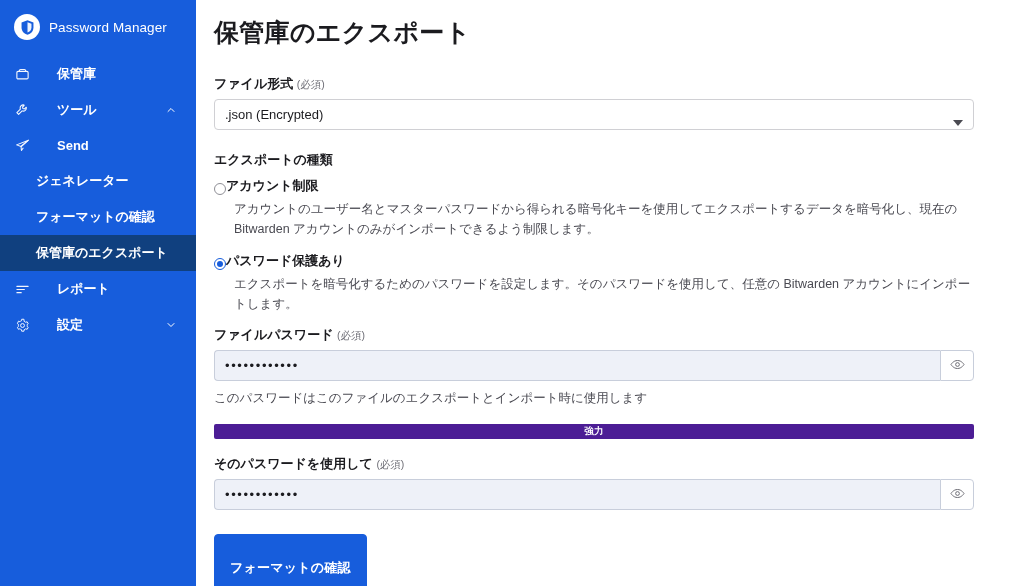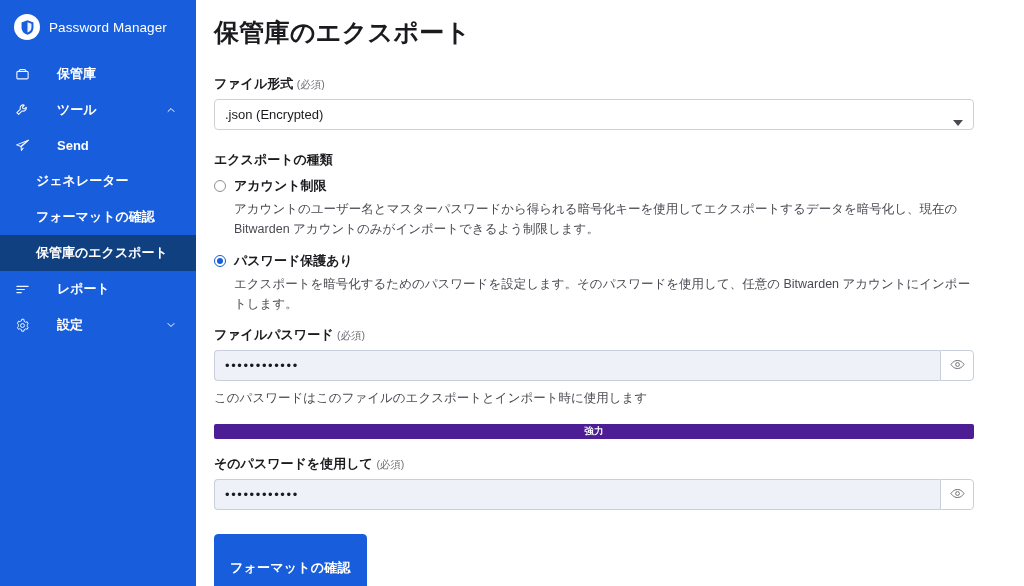--- a/index.html
+++ b/index.html
@@ -171,22 +171,22 @@
 
   
   .group-label {
     font-size: 13px;
     font-weight: bold;
     color: #1b1b1f;
     margin-bottom: 8px;
   }
   .radio-row {
     display: flex;
-    align-items: center;
-    gap: 8px;
+    align-items: flex-end;
+    gap: 0;
     cursor: pointer;
     margin-bottom: 4px;
   }
   .radio {
     width: 12px;
     height: 12px;
     border-radius: 50%;
     border: 1px solid #8f8f96;
     background: #ffffff;
     flex: 0 0 12px;

